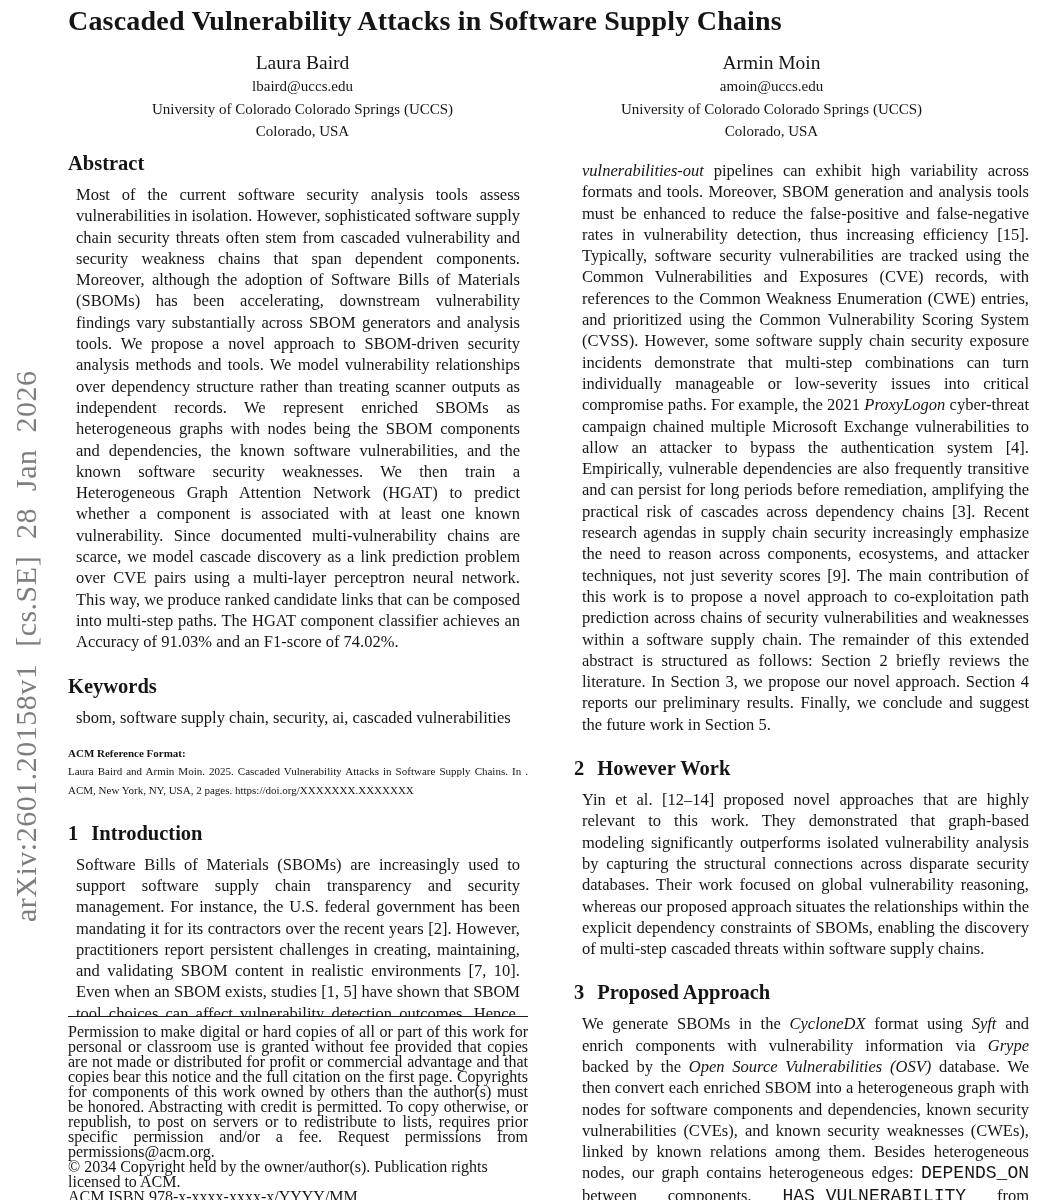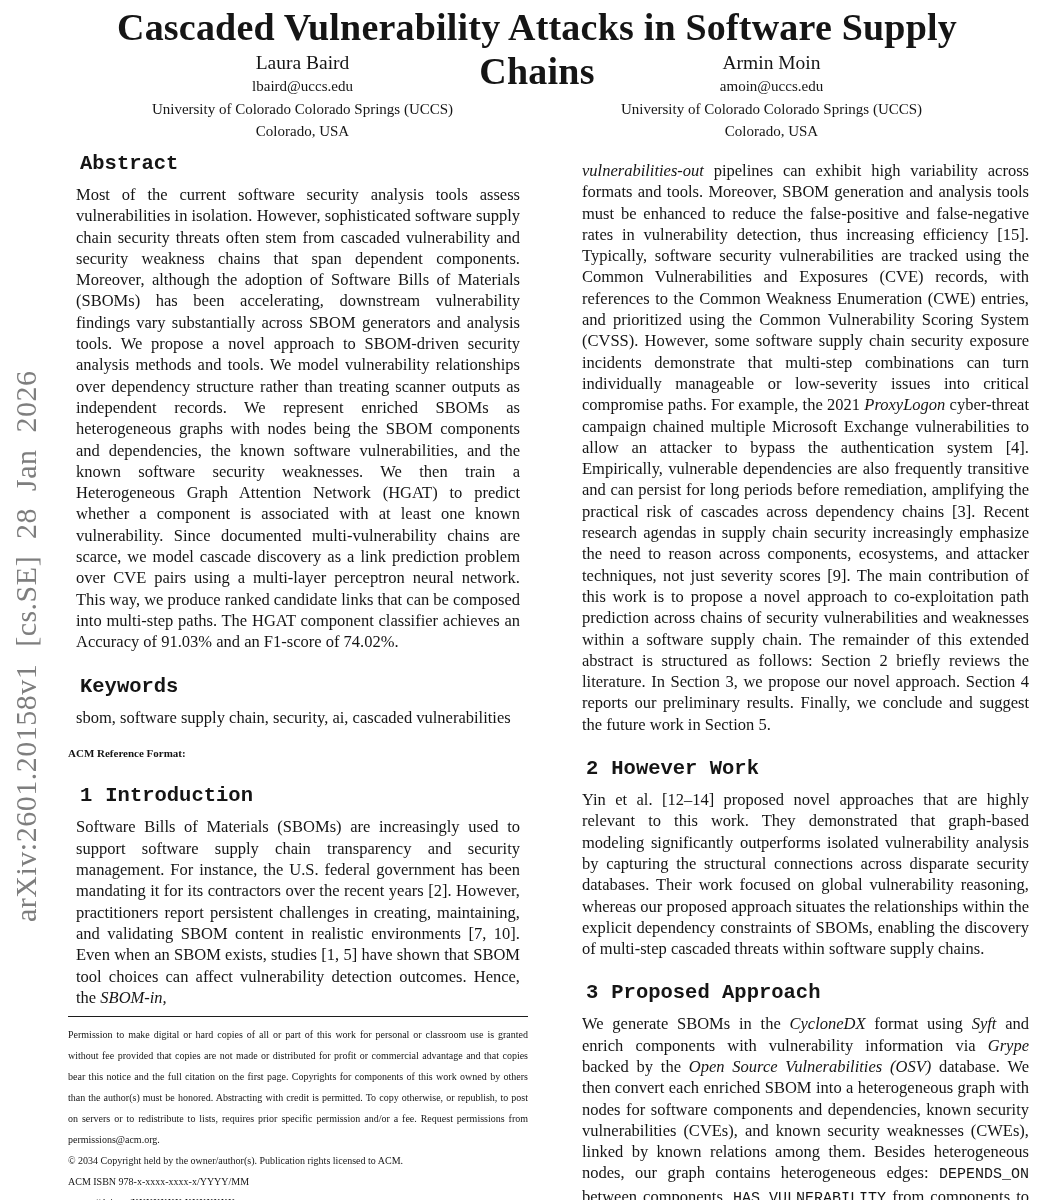--- a/index.html
+++ b/index.html
@@ -24,22 +24,22 @@
     white-space: nowrap;
     word-spacing: 9px;
     letter-spacing: 0.5px;
   }
   .title {
     position: absolute;
     top: 5px;
     left: 68px;
     width: 938px;
     margin: 0;
-    text-align: center;
-    font-size: 38px;
+    text-align: left;
+    font-size: 28px;
     font-weight: bold;
     letter-spacing: 0.2px;
   }
   .authors {
     position: absolute;
     top: 50px;
     left: 68px;
     width: 938px;
     display: flex;
   }
@@ -48,57 +48,56 @@
   .a-line { font-size: 15px; line-height: 22.5px; }
   .col {
     position: absolute;
     top: 152px;
   }
   .col-left  { left: 68px;  width: 460px; }
   .col-right { left: 574px; width: 463px; }
   .sec-heading {
     font-size: 20.5px;
     font-weight: bold;
-    margin: 22px 0 9px 12px;
-    font-family: Liberation Mono, monospace;
+    margin: 22px 0 9px 0;
   }
   .sec-heading.first { margin-top: 0; }
   .secnum { display: inline-block; margin-right: 13px; }
   .body {
     font-size: 16.5px;
     line-height: 21.3px;
     margin: 8px;
     text-align: justify;
     hyphens: auto;
     -webkit-hyphens: auto;
   }
   .seg-i { font-style: italic; }
-  .seg-m { font-family: "Liberation Mono", monospace; font-size: 15px; }
+  .seg-m { font-family: "Liberation Mono", monospace; font-size: 18px; }
   .acmref {
     margin-top: 16px;
     font-size: 11px;
     line-height: 18.6px;
   }
   .acmref-label { font-weight: bold; }
   .acmref-text { text-align: justify; hyphens: auto; }
   .footnote {
     position: absolute;
     left: 68px;
     top: 1016px;
     width: 460px;
     background: #ffffff;
   }
   .rule {
     border-top: 1.5px solid #1c1c1c;
     margin-bottom: 7px;
     width: 100%;
   }
   .fn-perm, .fn-line {
-    font-size: 10px;
-    line-height: 21px;
+    font-size: 16px;
+    line-height: 15px;
     margin: 0;
   }
   .fn-perm { text-align: justify; hyphens: auto; }
   .fn-italic { font-style: italic; }
 </style>
 </head>
 <body>
 
 <div class="page">
 
@@ -123,20 +122,21 @@
 
   <div class="col col-left">
     <div class="sec-heading first">Abstract</div>
     <p class="body">Most of the current software security analysis tools assess vulnerabilities in isolation. However, sophisticated software supply chain security threats often stem from cascaded vulnerability and security weakness chains that span dependent components. Moreover, although the adoption of Software Bills of Materials (SBOMs) has been accelerating, downstream vulnerability findings vary substantially across SBOM generators and analysis tools. We propose a novel approach to SBOM-driven security analysis methods and tools. We model vulnerability relationships over dependency structure rather than treating scanner outputs as independent records. We represent enriched SBOMs as heterogeneous graphs with nodes being the SBOM components and dependencies, the known software vulnerabilities, and the known software security weaknesses. We then train a Heterogeneous Graph Attention Network (HGAT) to predict whether a component is associated with at least one known vulnerability. Since documented multi-vulnerability chains are scarce, we model cascade discovery as a link prediction problem over CVE pairs using a multi-layer perceptron neural network. This way, we produce ranked candidate links that can be composed into multi-step paths. The HGAT component classifier achieves an Accuracy of 91.03% and an F1-score of 74.02%.</p>
 
     <div class="sec-heading">Keywords</div>
     <p class="body">sbom, software supply chain, security, ai, cascaded vulnerabilities</p>
 
     <div class="acmref">
       <div class="acmref-label">ACM Reference Format:</div>
+      <div class="acmref-text">Laura Baird and Armin Moin. 2025. Cascaded Vulnerability Attacks in Software Supply Chains. In . ACM, New York, NY, USA, 2 pages. https://doi.org/XXXXXXX.XXXXXXX</div>
     </div>
 
     <div class="sec-heading">
       <span class="secnum">1</span><span>Introduction</span>
     </div>
     <p class="body"><span>Software Bills of Materials (SBOMs) are increasingly used to support software supply chain transparency and security management. For instance, the U.S. federal government has been mandating it for its contractors over the recent years [2]. However, practitioners report persistent challenges in creating, maintaining, and validating SBOM content in realistic environments [7, 10]. Even when an SBOM exists, studies [1, 5] have shown that SBOM tool choices can affect vulnerability detection outcomes. Hence, the </span><span class="seg-i">SBOM-in,</span></p>
   </div>
 
   <div class="col col-right">
     <p class="body"><span class="seg-i">vulnerabilities-out</span><span> pipelines can exhibit high variability across formats and tools. Moreover, SBOM generation and analysis tools must be enhanced to reduce the false-positive and false-negative rates in vulnerability detection, thus increasing efficiency [15]. Typically, software security vulnerabilities are tracked using the Common Vulnerabilities and Exposures (CVE) records, with references to the Common Weakness Enumeration (CWE) entries, and prioritized using the Common Vulnerability Scoring System (CVSS). However, some software supply chain security exposure incidents demonstrate that multi-step combinations can turn individually manageable or low-severity issues into critical compromise paths. For example, the 2021 </span><span class="seg-i">ProxyLogon</span><span> cyber-threat campaign chained multiple Microsoft Exchange vulnerabilities to allow an attacker to bypass the authentication system [4]. Empirically, vulnerable dependencies are also frequently transitive and can persist for long periods before remediation, amplifying the practical risk of cascades across dependency chains [3]. Recent research agendas in supply chain security increasingly emphasize the need to reason across components, ecosystems, and attacker techniques, not just severity scores [9]. The main contribution of this work is to propose a novel approach to co-exploitation path prediction across chains of security vulnerabilities and weaknesses within a software supply chain. The remainder of this extended abstract is structured as follows: Section 2 briefly reviews the literature. In Section 3, we propose our novel approach. Section 4 reports our preliminary results. Finally, we conclude and suggest the future work in Section 5.</span></p>

